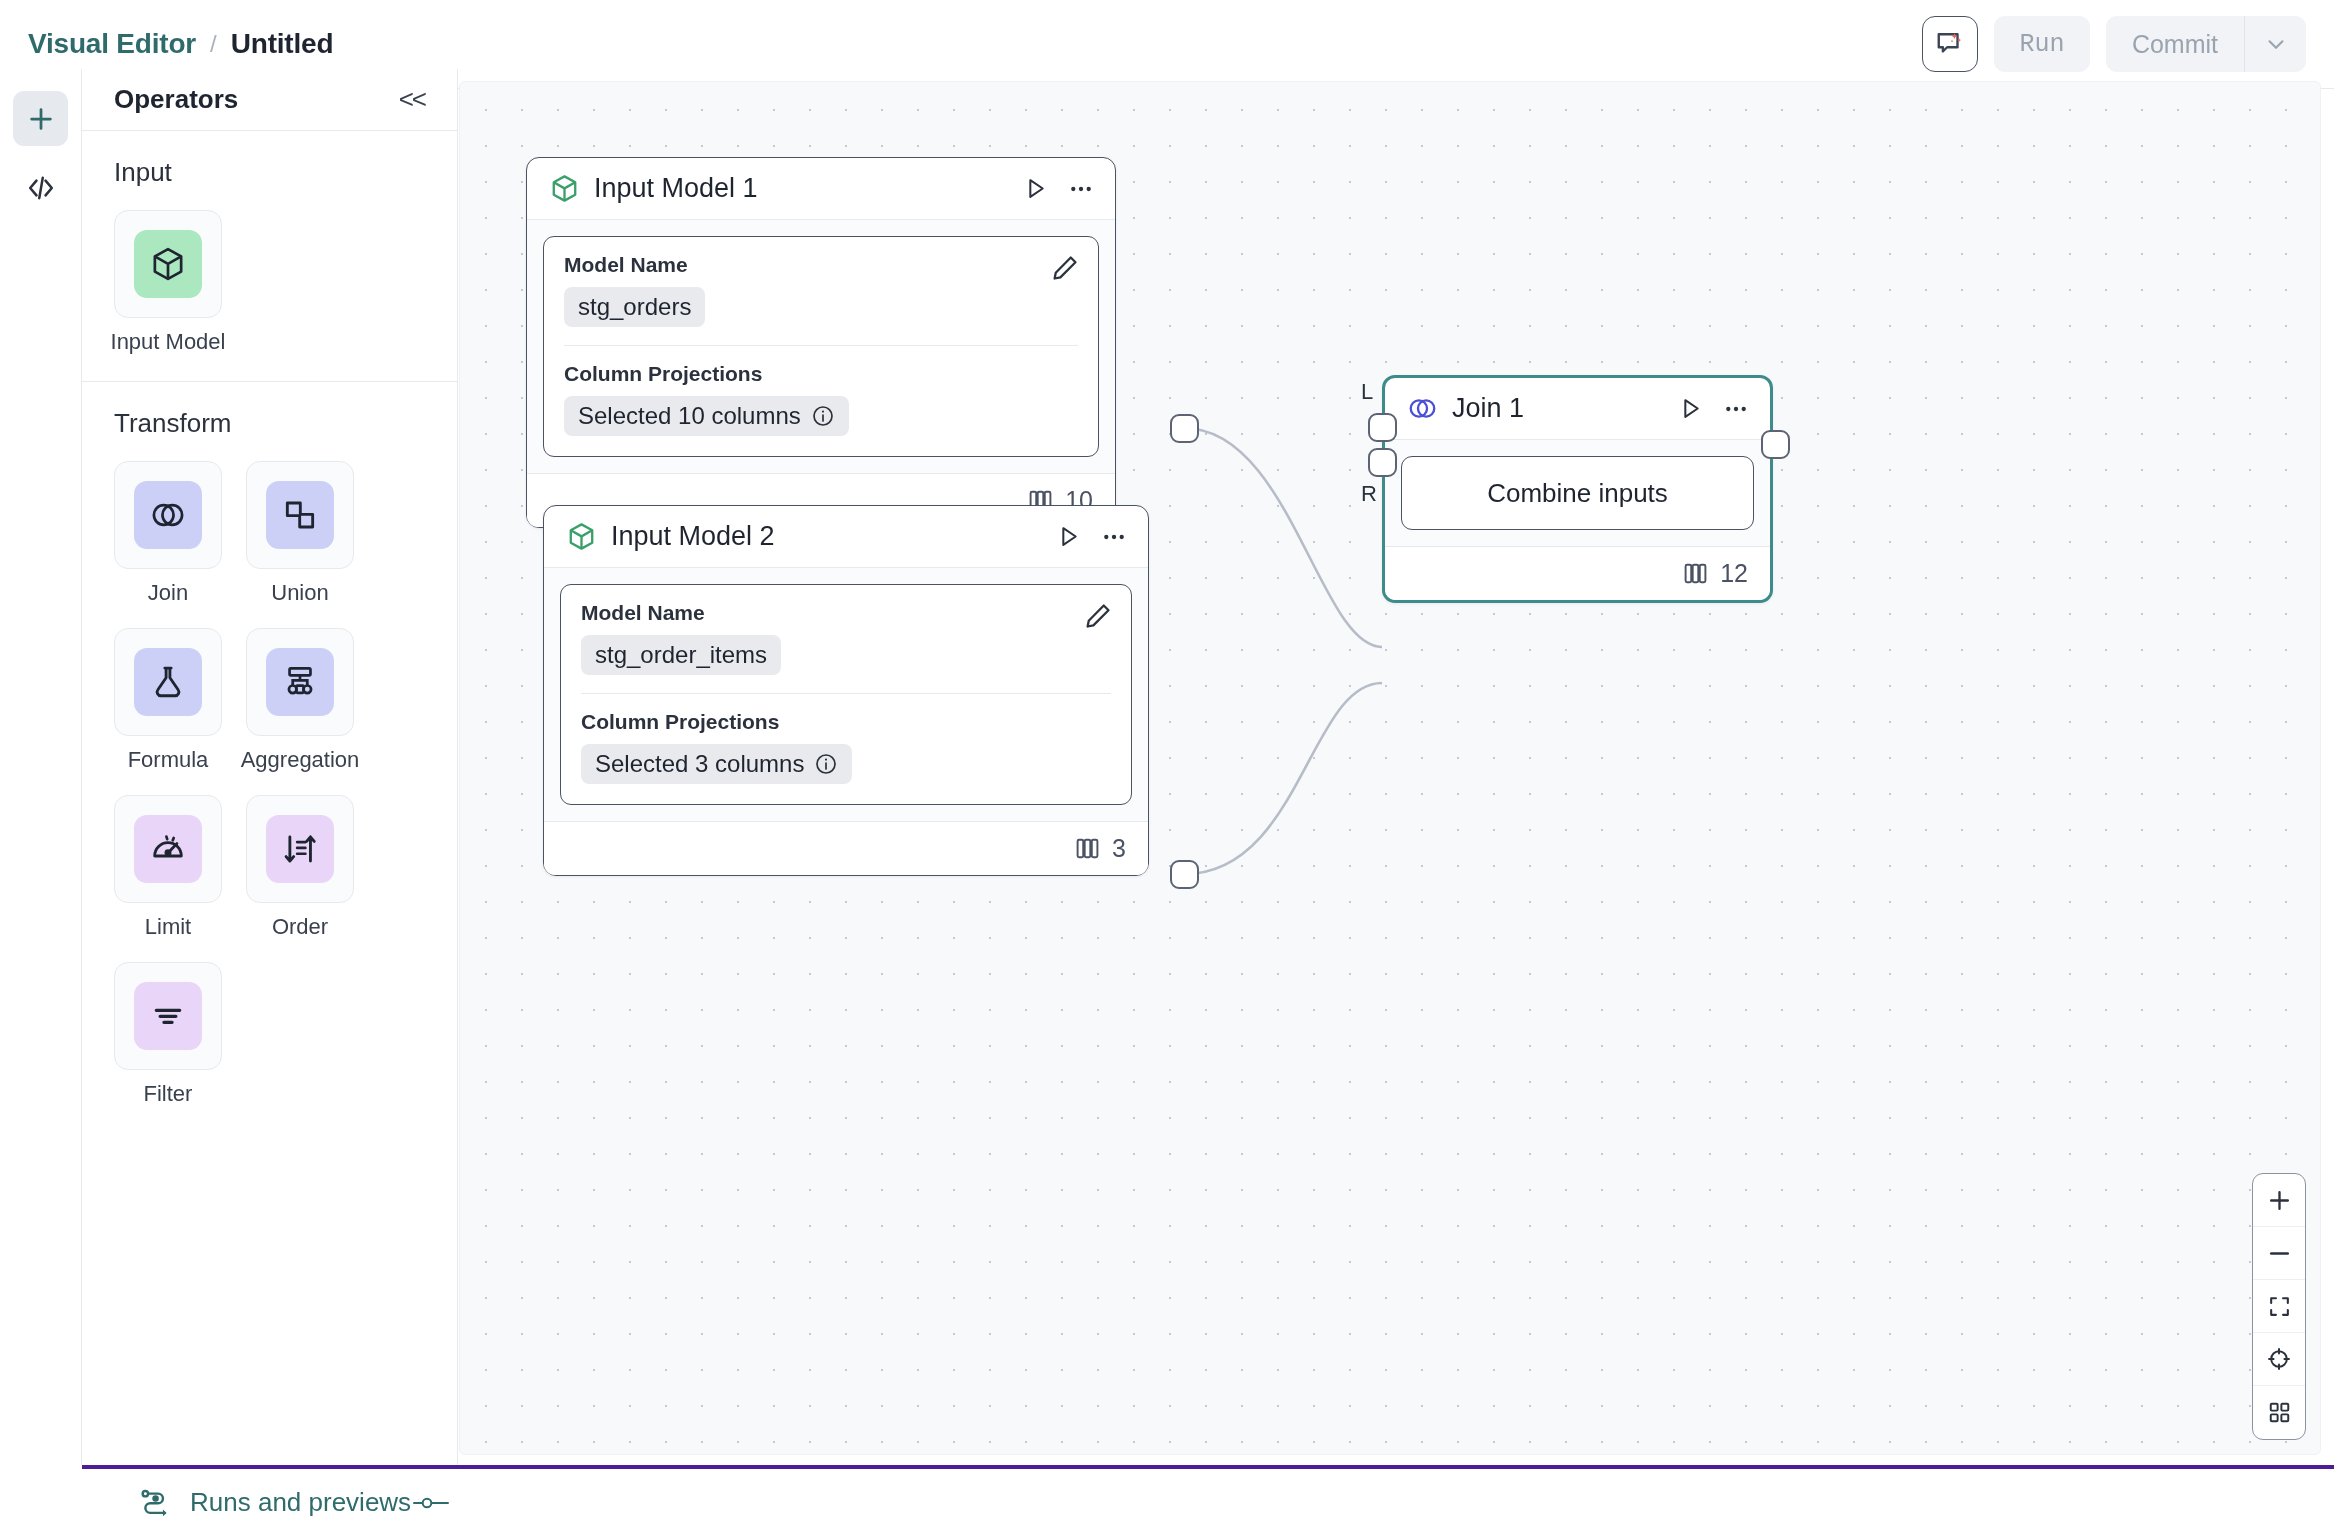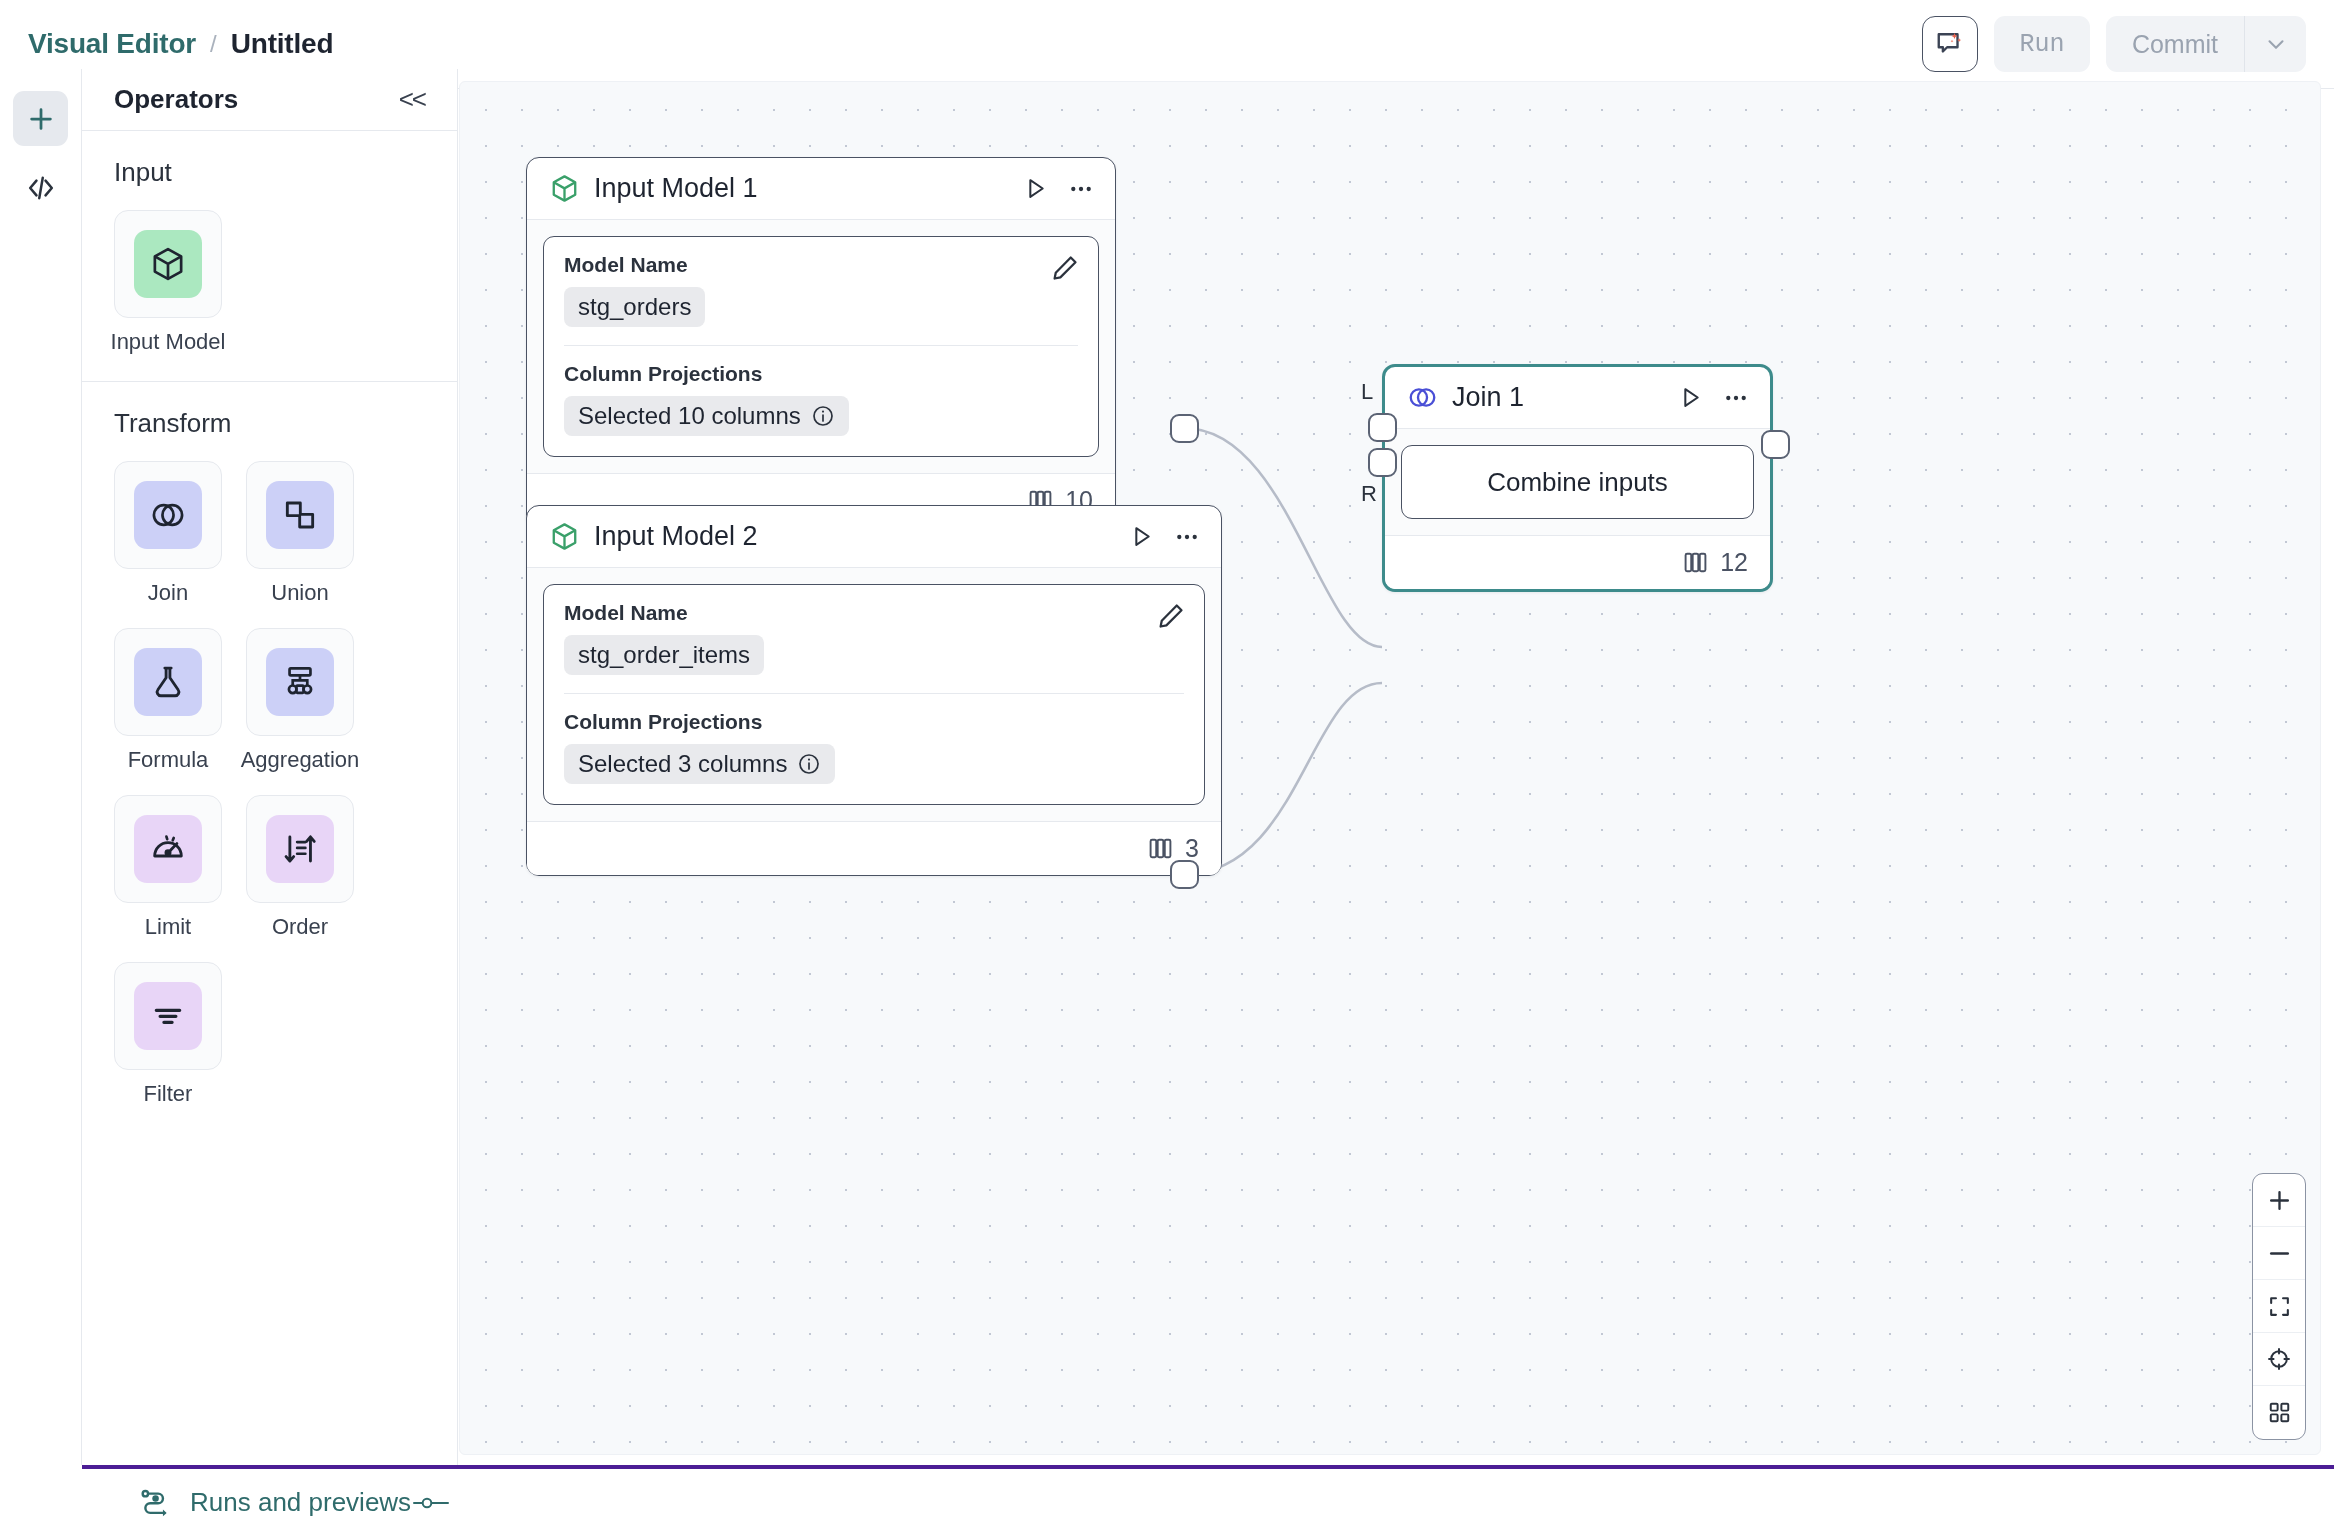--- a/index.html
+++ b/index.html
@@ -403,21 +403,21 @@
         <svg width="27" height="27" viewBox="0 0 24 24">
           <rect x="3.2" y="4.2" width="5" height="15.6" rx="1.3" fill="none" stroke="#4a5263" stroke-width="1.7"></rect>
           <rect x="9.5" y="4.2" width="5" height="15.6" rx="1.3" fill="none" stroke="#4a5263" stroke-width="1.7"></rect>
           <rect x="15.8" y="4.2" width="5" height="15.6" rx="1.3" fill="none" stroke="#4a5263" stroke-width="1.7"></rect>
         </svg>
         <span class="foot-count">10</span>
       </div>
     </div>
     <div class="port" style="left:710px; top:332px;"></div>
 
-    <div class="node" style="left:66px; top:423px; width:696px;">
+    <div class="node" style="left:83px; top:423px; width:606px;">
       <div class="node-head">
         <svg width="31" height="31" viewBox="0 0 24 24">
           <path d="M12 2.6l8.3 4.6v9.6L12 21.4 3.7 16.8V7.2z" fill="none" stroke="#3aa06a" stroke-width="1.8" stroke-linejoin="round"></path>
           <path d="M3.7 7.2L12 11.9l8.3-4.7M12 11.9v9.5" fill="none" stroke="#3aa06a" stroke-width="1.8" stroke-linejoin="round"></path>
         </svg>
         <span class="node-title">Input Model 2</span>
         <span class="node-act">
           <span class="icon-btn">
             <svg width="27" height="27" viewBox="0 0 24 24">
               <path d="M7.4 4.6l11 7.4-11 7.4z" fill="none" stroke="#2b323d" stroke-width="1.8" stroke-linejoin="round"></path>
@@ -457,21 +457,21 @@
         <svg width="27" height="27" viewBox="0 0 24 24">
           <rect x="3.2" y="4.2" width="5" height="15.6" rx="1.3" fill="none" stroke="#4a5263" stroke-width="1.7"></rect>
           <rect x="9.5" y="4.2" width="5" height="15.6" rx="1.3" fill="none" stroke="#4a5263" stroke-width="1.7"></rect>
           <rect x="15.8" y="4.2" width="5" height="15.6" rx="1.3" fill="none" stroke="#4a5263" stroke-width="1.7"></rect>
         </svg>
         <span class="foot-count">3</span>
       </div>
     </div>
     <div class="port" style="left:710px; top:778px;"></div>
 
-    <div class="node selected" style="left:922px; top:282px; width:391px;">
+    <div class="node selected" style="left:922px; top:293px; width:391px;">
       <div class="node-head">
         <svg width="31" height="31" viewBox="0 0 24 24">
           <circle cx="9.2" cy="12" r="6.3" fill="none" stroke="#4a4fd6" stroke-width="1.8"></circle>
           <circle cx="14.8" cy="12" r="6.3" fill="none" stroke="#4a4fd6" stroke-width="1.8"></circle>
         </svg>
         <span class="node-title">Join 1</span>
         <span class="node-act">
           <span class="icon-btn">
             <svg width="27" height="27" viewBox="0 0 24 24">
               <path d="M7.4 4.6l11 7.4-11 7.4z" fill="none" stroke="#2b323d" stroke-width="1.8" stroke-linejoin="round"></path>

